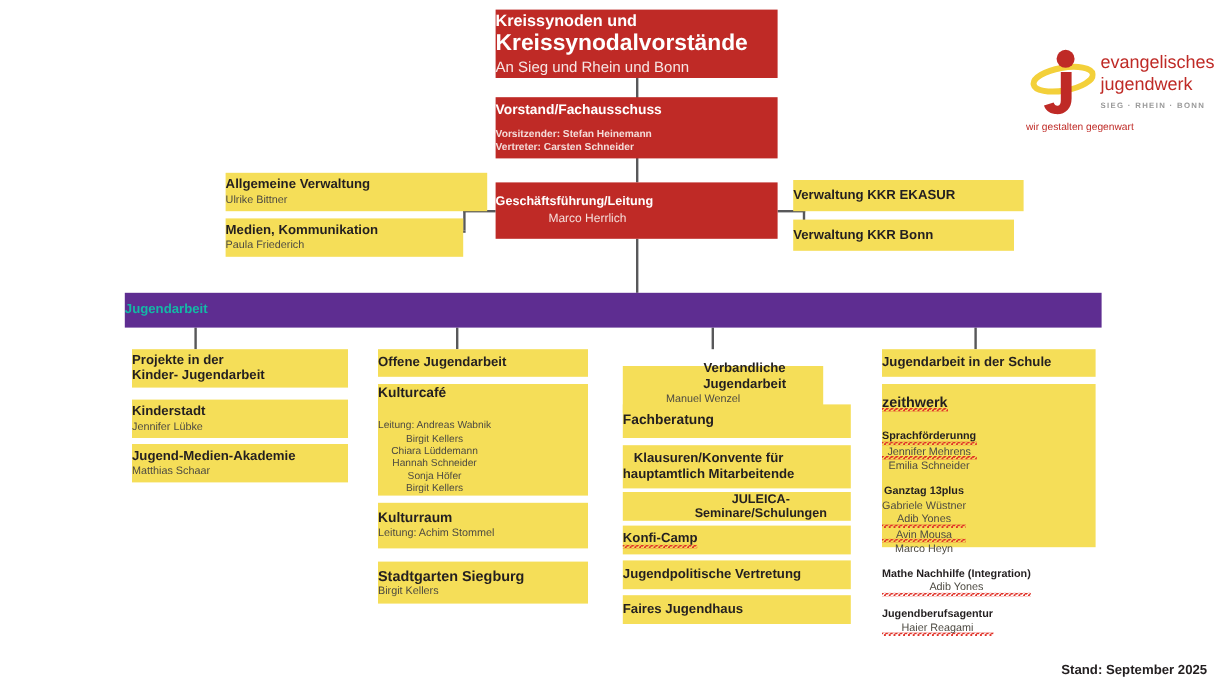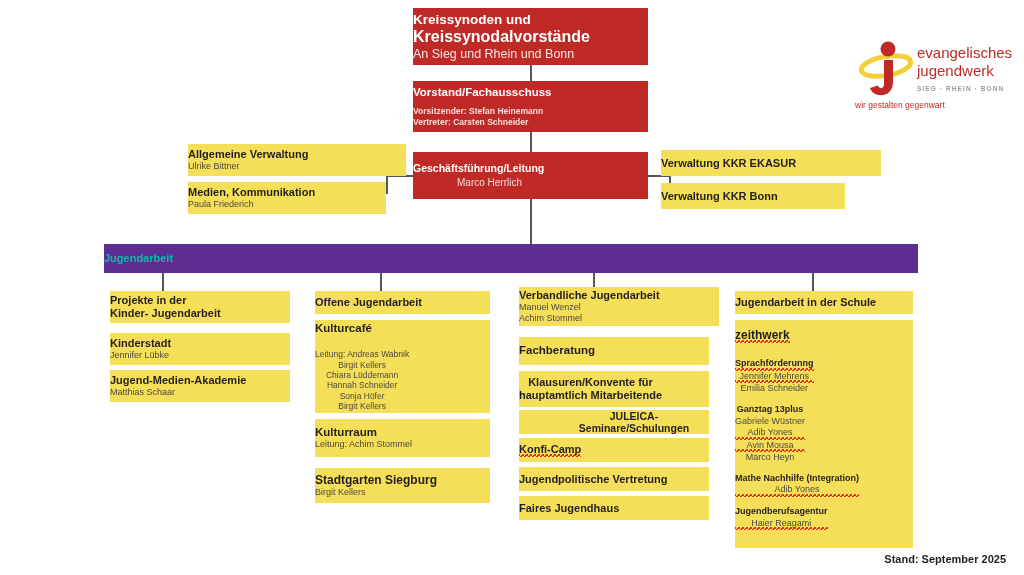--- a/index.html
+++ b/index.html
@@ -68,21 +68,21 @@
   <div class="ln v" style="left:669px;top:162px;height:30px;"></div>
   <div class="ln v" style="left:530px;top:199px;height:45px;"></div>
 
   <div class="ln v" style="left:162px;top:273px;height:18px;"></div>
   <div class="ln v" style="left:380px;top:273px;height:18px;"></div>
   <div class="ln v" style="left:593px;top:273px;height:18px;"></div>
   <div class="ln v" style="left:812px;top:273px;height:18px;"></div>
 
   <div class="box red" style="left:413px;top:8px;width:235px;height:57px;">
     <div class="ttl" style="font-size:13.5px;">Kreissynoden und</div>
-    <div class="ttl" style="font-size:16px;">Kreissynodalvorstände</div>
+    <div class="ttl" style="font-size:19px;">Kreissynodalvorstände</div>
     <div style="font-size:12.5px;color:#f6e5e3;margin-top:1px;">An Sieg und Rhein und Bonn</div>
   </div>
 
   <div class="box red" style="left:413px;top:81px;width:235px;height:51px;">
     <div class="ttl" style="font-size:11.5px;">Vorstand/Fachausschuss</div>
     <div class="sub" style="font-size:8.5px;font-weight:bold;margin-top:7px;">Vorsitzender: Stefan Heinemann</div>
     <div class="sub" style="font-size:8.5px;font-weight:bold;">Vertreter: Carsten Schneider</div>
   </div>
 
   <div class="box red" style="left:413px;top:152px;width:235px;height:47px;">
@@ -92,21 +92,21 @@
 
   <div class="box yel" style="left:188px;top:144px;width:218px;height:32px;">
     <div class="ttl" style="font-size:11px;">Allgemeine Verwaltung</div>
     <div class="sub" style="font-size:9px;">Ulrike Bittner</div>
   </div>
   <div class="box yel" style="left:188px;top:182px;width:198px;height:32px;">
     <div class="ttl" style="font-size:11px;">Medien, Kommunikation</div>
     <div class="sub" style="font-size:9px;">Paula Friederich</div>
   </div>
 
-  <div class="box yel" style="left:661px;top:150px;width:220px;height:26px;">
+  <div class="box yel" style="left:661px;top:150px;width:192px;height:26px;">
     <div class="ttl" style="font-size:11px;">Verwaltung KKR EKASUR</div>
   </div>
   <div class="box yel" style="left:661px;top:183px;width:184px;height:26px;">
     <div class="ttl" style="font-size:11px;">Verwaltung KKR Bonn</div>
   </div>
 
   <div class="box purple" style="left:104px;top:244px;width:814px;height:29px;">
     <div class="ttl" style="font-size:11px;">Jugendarbeit</div>
   </div>
 
@@ -137,21 +137,21 @@
   </div>
   <div class="box yel" style="left:315px;top:419px;width:175px;height:38px;">
     <div class="ttl" style="font-size:11.5px;">Kulturraum</div>
     <div class="sub" style="font-size:9px;">Leitung: Achim Stommel</div>
   </div>
   <div class="box yel" style="left:315px;top:468px;width:175px;height:35px;">
     <div class="ttl" style="font-size:12px;">Stadtgarten Siegburg</div>
     <div class="sub" style="font-size:9px;">Birgit Kellers</div>
   </div>
 
-  <div class="box yel" style="left:519px;top:287px;width:200px;height:39px;">
+  <div class="box yel" style="left:519px;top:305px;width:167px;height:39px;padding-left:36px;">
     <div class="ttl" style="font-size:11px;">Verbandliche Jugendarbeit</div>
     <div class="sub" style="font-size:9px;">Manuel Wenzel</div>
     <div class="sub" style="font-size:9px;">Achim Stommel</div>
   </div>
   <div class="box yel" style="left:519px;top:337px;width:190px;height:28px;">
     <div class="ttl" style="font-size:11.5px;">Fachberatung</div>
   </div>
   <div class="box yel" style="left:519px;top:371px;width:190px;height:36px;">
     <div class="ttl" style="font-size:11px;white-space:pre-line;">Klausuren/Konvente für
 hauptamtlich Mitarbeitende</div>
@@ -165,21 +165,21 @@
   <div class="box yel" style="left:519px;top:467px;width:190px;height:24px;">
     <div class="ttl" style="font-size:11px;">Jugendpolitische Vertretung</div>
   </div>
   <div class="box yel" style="left:519px;top:496px;width:190px;height:24px;">
     <div class="ttl" style="font-size:11px;">Faires Jugendhaus</div>
   </div>
 
   <div class="box yel" style="left:735px;top:291px;width:178px;height:23px;">
     <div class="ttl" style="font-size:11px;">Jugendarbeit in der Schule</div>
   </div>
-  <div class="box yel" style="left:735px;top:320px;width:178px;height:228px;justify-content:flex-start;padding-top:8px;">
+  <div class="box yel" style="left:735px;top:320px;width:178px;height:136px;justify-content:flex-start;padding-top:8px;">
     <div class="ttl sq" style="font-size:12px;margin-bottom:6px;">zeithwerk</div>
 
     <div class="zgroup">
       <div class="zh sq">Sprachförderunng</div>
       <div class="zn sq">Jennifer Mehrens</div>
       <div class="zn">Emilia Schneider</div>
     </div>
 
     <div class="zgroup">
       <div class="zh">Ganztag 13plus</div>

